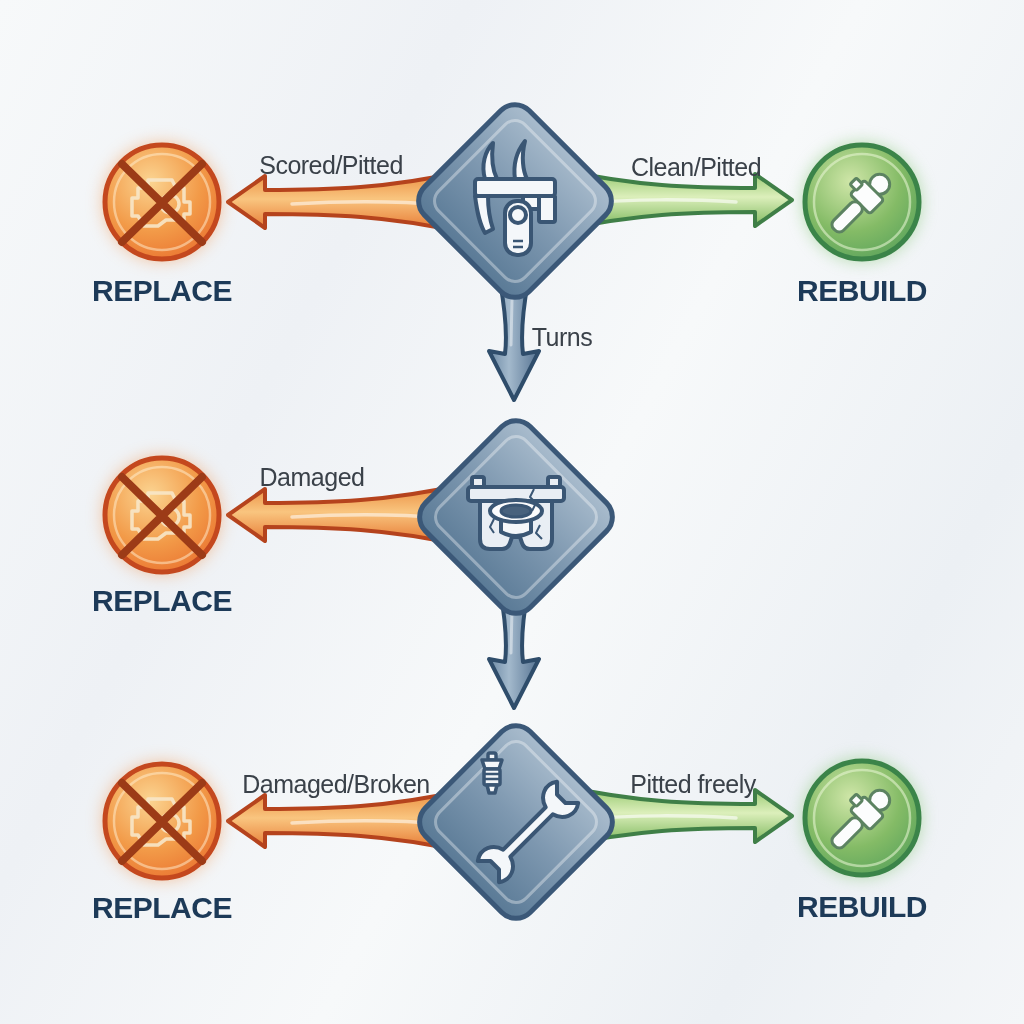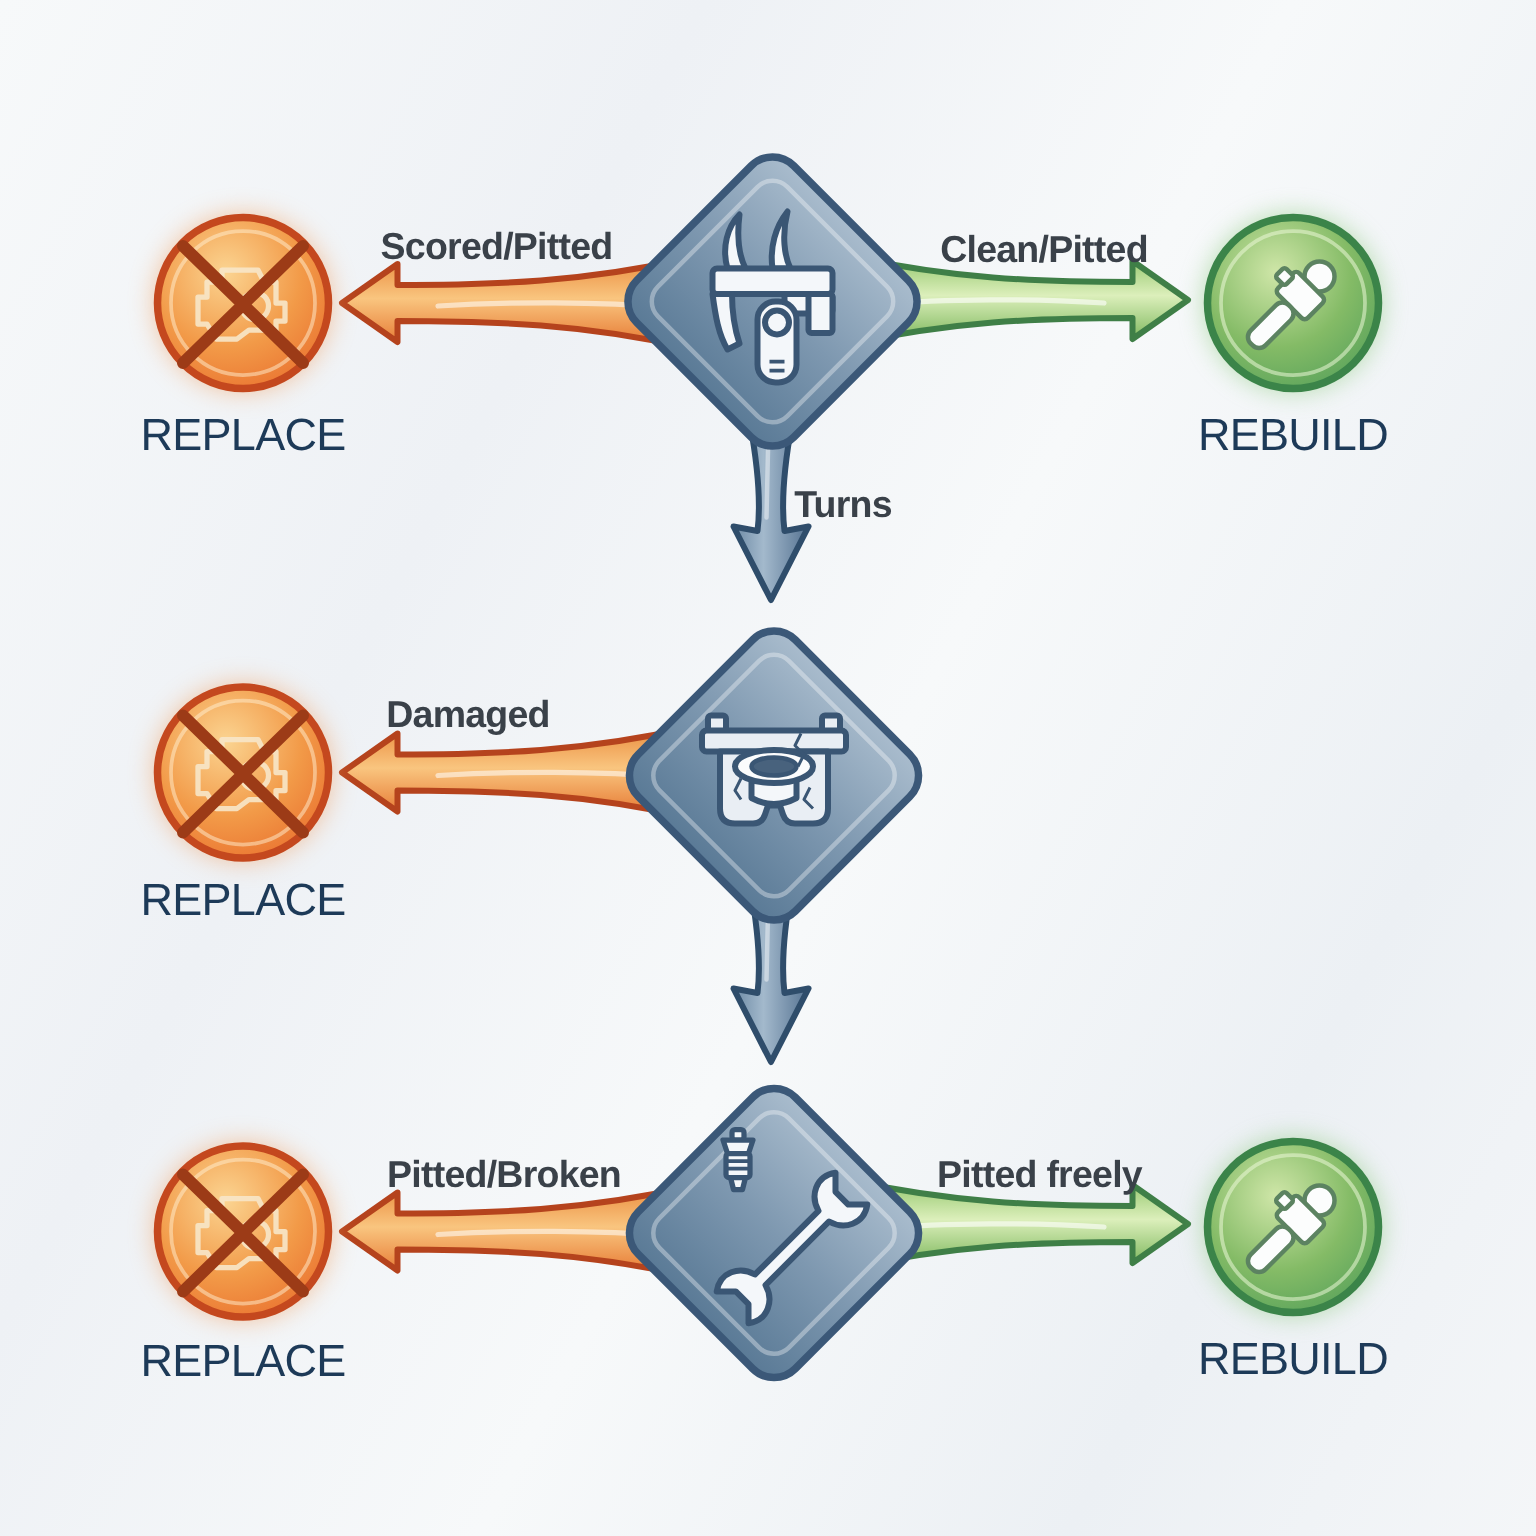--- a/index.html
+++ b/index.html
@@ -6,25 +6,25 @@
   body{
     width:1024px;height:1024px;
     font-family:"Liberation Sans", sans-serif;
     background:linear-gradient(118deg,#f7f9fa 0%,#eef1f5 30%,#f7f9fa 55%,#ecf0f4 80%,#f4f6f8 100%);
     overflow:hidden;
   }
   .stage{position:relative;width:1024px;height:1024px;}
   .stage svg{position:absolute;left:0;top:0;}
   .lbl{position:absolute;transform:translate(-50%,-50%);white-space:nowrap;}
   .cond{
-    font-size:25px;font-weight:700;letter-spacing:-0.5px;
+    font-size:25px;font-weight:400;letter-spacing:-0.5px;
     color:#3a4149;
   }
   .outcome{
-    font-size:30px;font-weight:400;letter-spacing:-0.5px;
+    font-size:30px;font-weight:700;letter-spacing:-0.5px;
     color:#1d3a58;
   }
 </style>
 </head>
 <body>
 
 <div class="stage">
 
 <svg width="1024" height="1024" viewBox="0 0 1024 1024">
   <defs>
@@ -164,21 +164,21 @@
   <use href="#nodeRebuild" transform="translate(862,202)"></use>
   <use href="#nodeReplace" transform="translate(162,515)"></use>
   <use href="#nodeReplace" transform="translate(162,821)"></use>
   <use href="#nodeRebuild" transform="translate(862,818)"></use>
 </svg>
 
 <div class="lbl cond" style="left:331px;top:165px">Scored/Pitted</div>
 <div class="lbl cond" style="left:696px;top:167px">Clean/Pitted</div>
 <div class="lbl cond" style="left:562px;top:337px">Turns</div>
 <div class="lbl cond" style="left:312px;top:477px">Damaged</div>
-<div class="lbl cond" style="left:336px;top:784px">Pitted/Broken</div>
+<div class="lbl cond" style="left:336px;top:784px">Damaged/Broken</div>
 <div class="lbl cond" style="left:693px;top:784px">Pitted freely</div>
 
 <div class="lbl outcome" style="left:162px;top:291px">REPLACE</div>
 <div class="lbl outcome" style="left:862px;top:291px">REBUILD</div>
 <div class="lbl outcome" style="left:162px;top:601px">REPLACE</div>
 <div class="lbl outcome" style="left:162px;top:908px">REPLACE</div>
 <div class="lbl outcome" style="left:862px;top:907px">REBUILD</div>
 
 </div>
 

